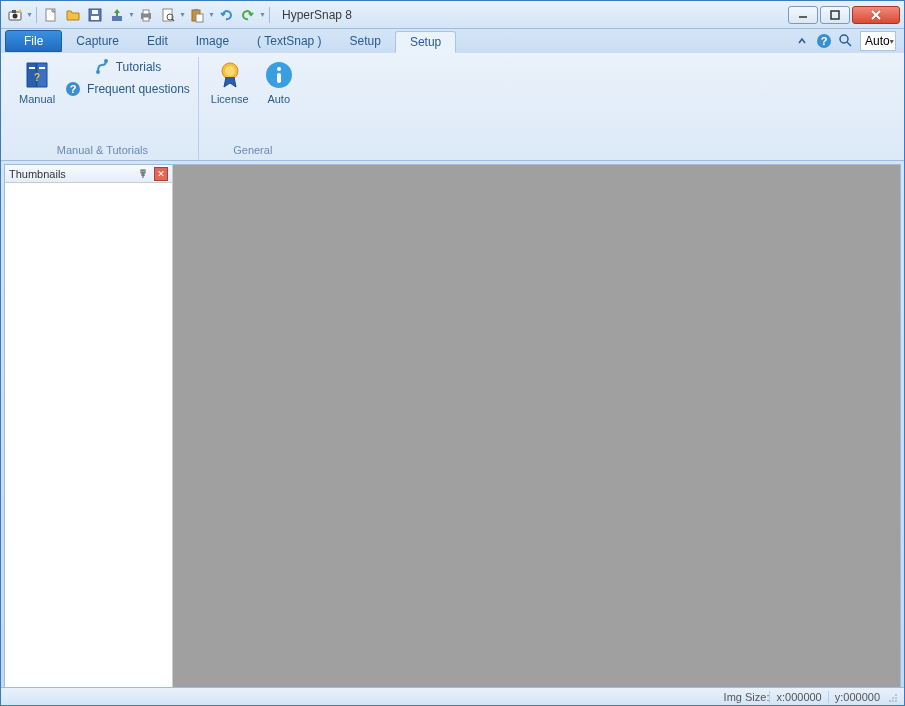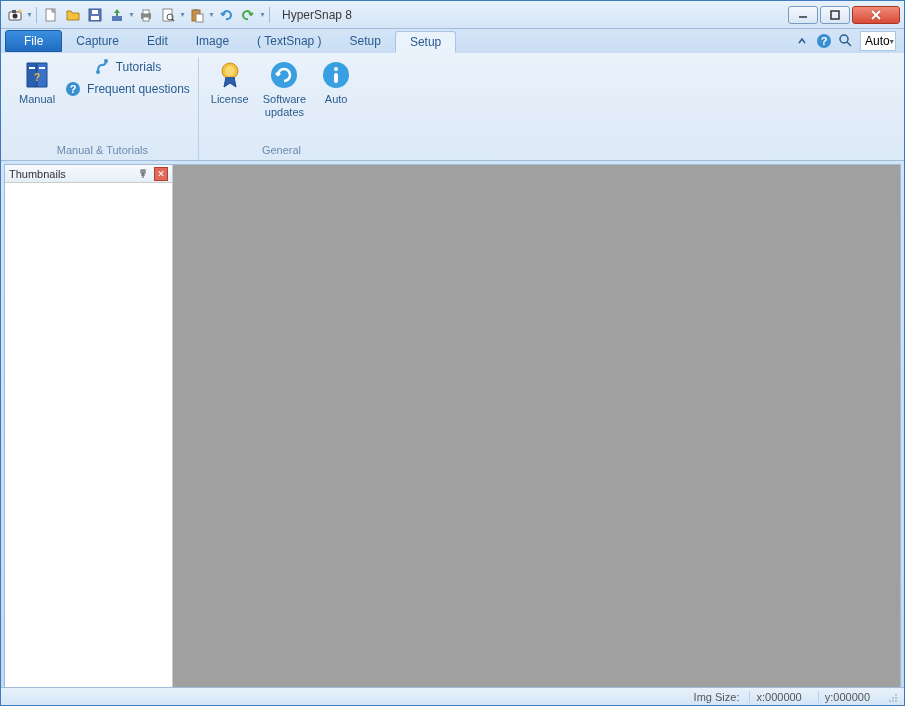--- a/index.html
+++ b/index.html
@@ -41,21 +41,21 @@
     
     .main { display: flex; height: 525px; border: 1px solid #a0bcd9; margin: 3px; background: white; }
     .thumb-panel { width: 168px; border-right: 1px solid #ccc; display: flex; flex-direction: column; }
     .thumb-header { height: 18px; background: linear-gradient(to bottom, #f7fafd, #e5eef8); border-bottom: 1px solid #ccc; display: flex; align-items: center; padding: 0 4px; font-size: 11px; color: #333; }
     .thumb-header .pin { margin-left: auto; width: 14px; height: 14px; display: flex; align-items: center; justify-content: center; cursor: pointer; }
     .thumb-header .x { width: 14px; height: 14px; margin-left: 4px; display: flex; align-items: center; justify-content: center; background: #e06a5a; border: 1px solid #b04030; cursor: pointer; font-size: 9px; color: white; }
     .thumb-body { flex: 1; background: white; }
     .canvas { flex: 1; background: #a0a0a0; }
     
     
-    .statusbar { position: absolute; bottom: 0; left: 0; right: 0; height: 18px; background: linear-gradient(to bottom, #e8f1fb, #d4e5f7); border-top: 1px solid #a0bcd9; display: flex; align-items: center; justify-content: flex-end; padding: 0 6px; font-size: 11px; color: #555; gap: 10px; }
+    .statusbar { position: absolute; bottom: 0; left: 0; right: 0; height: 18px; background: linear-gradient(to bottom, #e8f1fb, #d4e5f7); border-top: 1px solid #a0bcd9; display: flex; align-items: center; justify-content: flex-end; padding: 0 6px; font-size: 11px; color: #555; }
     .statusbar .cell { border-left: 1px solid #b8d0eb; padding: 0 6px; }
     .grip { width: 12px; height: 12px; opacity: 0.5; }
   </style>
 </head>
 <body>
 
 <div class="titlebar">
   <div class="qat">
     <div class="qat-item">
       <svg width="16" height="16" viewBox="0 0 16 16">
@@ -228,31 +228,20 @@
     <div class="group-body">
       <div class="big-btn">
         <div class="icon">
           <svg width="32" height="32" viewBox="0 0 32 32">
               <circle cx="16" cy="12" r="8" fill="#f5c040" stroke="#d09020"></circle>
               <circle cx="16" cy="12" r="5" fill="#f8d870"></circle>
               <path d="M12 18 L10 28 L16 24 L22 28 L20 18" fill="#2a5fb0" stroke="#1a4a90"></path>
             </svg>
         </div>
         <div class="big-btn-label">License</div>
-      </div>
-      <div class="big-btn">
-        <div class="icon">
-          <svg width="32" height="32" viewBox="0 0 32 32">
-              <circle cx="16" cy="16" r="13" fill="#3a9fe0"></circle>
-              <path d="M10 16 A6 6 0 1 1 16 22" fill="none" stroke="#fff" stroke-width="2.5"></path>
-              <path d="M8 14 L10 16 L12 14" fill="none" stroke="#fff" stroke-width="2.5"></path>
-            </svg>
-        </div>
-        <div class="big-btn-label" style="white-space:pre-line">Software
-updates</div>
       </div>
       <div class="big-btn">
         <div class="icon">
           <svg width="32" height="32" viewBox="0 0 32 32">
               <circle cx="16" cy="16" r="13" fill="#3a9fe0"></circle>
               <circle cx="16" cy="10" r="2" fill="#fff"></circle>
               <rect x="14" y="14" width="4" height="10" rx="2" fill="#fff"></rect>
             </svg>
         </div>
         <div class="big-btn-label">Auto</div>

